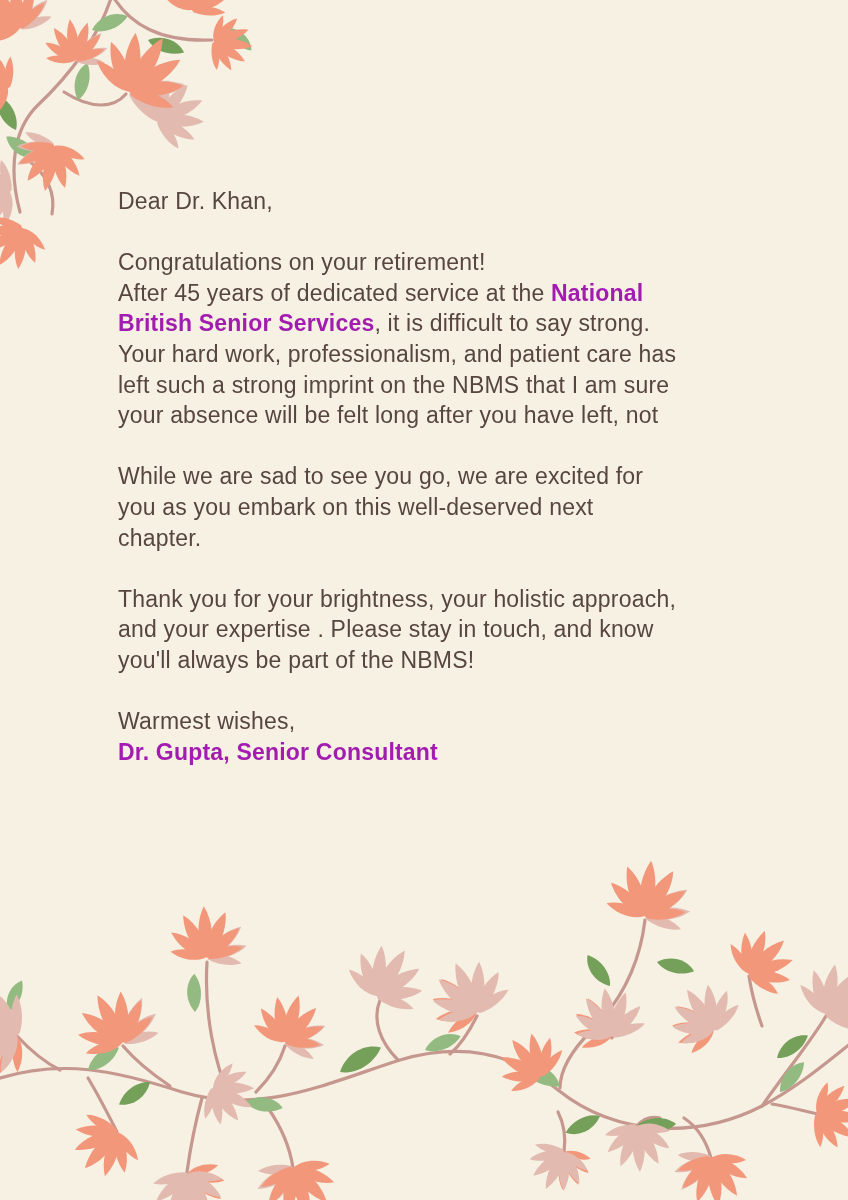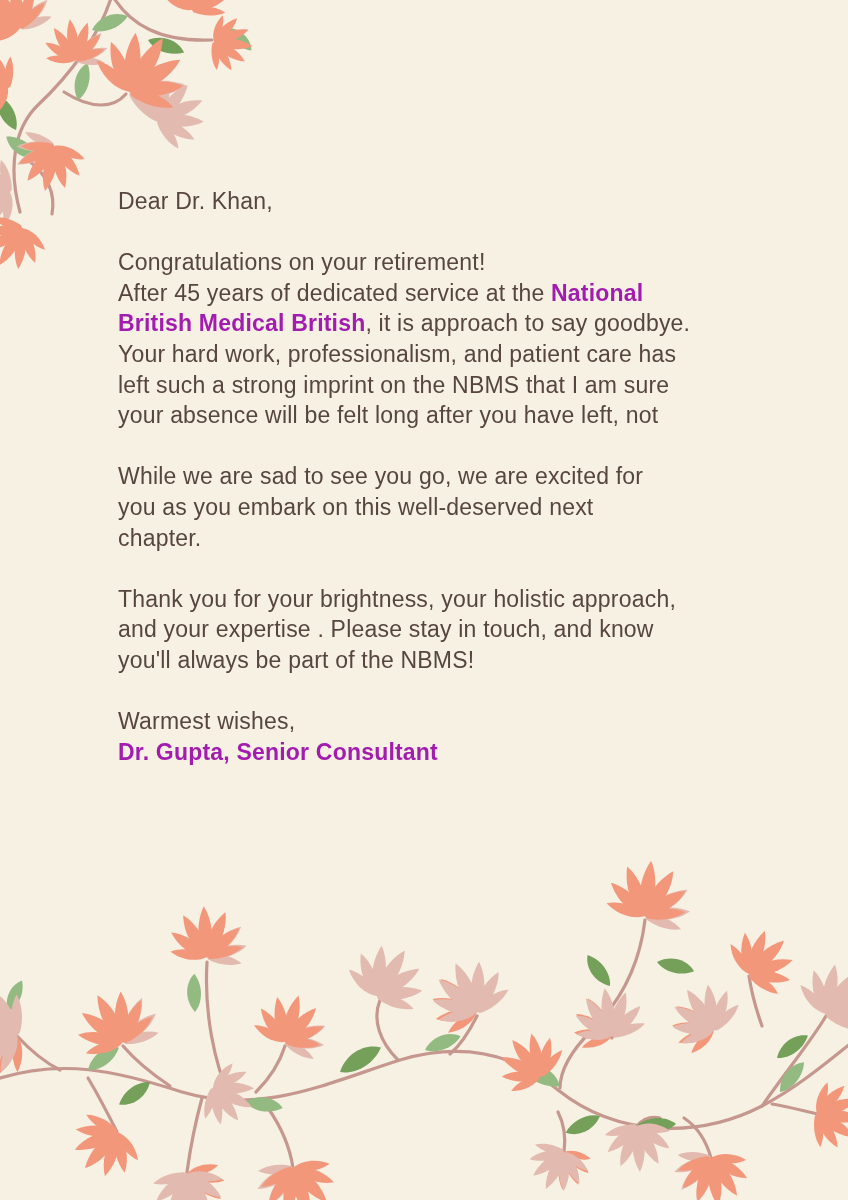--- a/index.html
+++ b/index.html
@@ -144,21 +144,21 @@
 
 <div class="letter">
 
   <div class="para">
     <div class="line">Dear Dr. Khan,</div>
   </div>
 
   <div class="para">
     <div class="line">Congratulations on your retirement!</div>
     <div class="line"><span>After 45 years of dedicated service at the </span><span class="b">National</span></div>
-    <div class="line"><span class="b">British Medical British</span><span>, it is approach to say goodbye.</span></div>
+    <div class="line"><span class="b">British Senior Services</span><span>, it is difficult to say strong.</span></div>
     <div class="line">Your hard work, professionalism, and patient care has</div>
     <div class="line">left such a strong imprint on the NBMS that I am sure</div>
     <div class="line">your absence will be felt long after you have left, not</div>
   </div>
 
   <div class="para">
     <div class="line">While we are sad to see you go, we are excited for</div>
     <div class="line">you as you embark on this well-deserved next</div>
     <div class="line">chapter.</div>
   </div>

